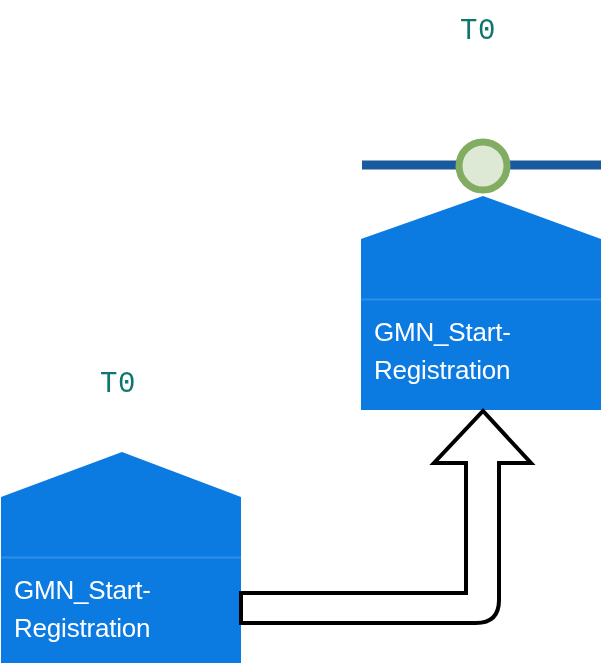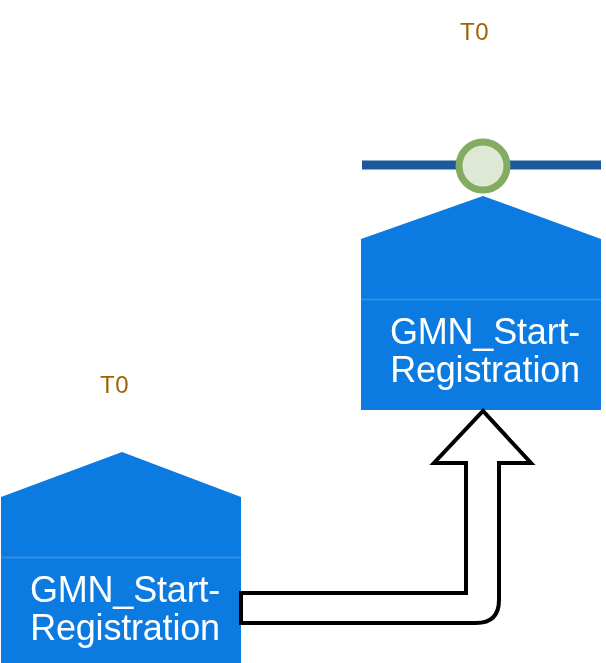--- a/index.html
+++ b/index.html
@@ -23,32 +23,32 @@
     left: 0;
     top: 0;
     width: 606px;
     height: 663px;
     overflow: visible;
   }
   .node-label {
     position: absolute;
     color: #ffffff;
     font-family: "Liberation Sans", sans-serif;
-    font-size: 36px;
+    font-size: 26px;
     line-height: 38px;
     letter-spacing: -0.2px;
-    text-align: center;
+    text-align: left;
     white-space: pre-line;
     pointer-events: none;
   }
   .time-label {
     position: absolute;
-    color: #a16207;
-    font-family: Liberation Sans, sans-serif;
-    font-size: 24px;
+    color: #0f766e;
+    font-family: Liberation Mono, monospace;
+    font-size: 29px;
     line-height: 31px;
     letter-spacing: 0.5px;
     white-space: nowrap;
   }
   #label-top-node {
     left: 374px;
     top: 313px;
     width: 222px;
   }
   #label-bottom-node {

